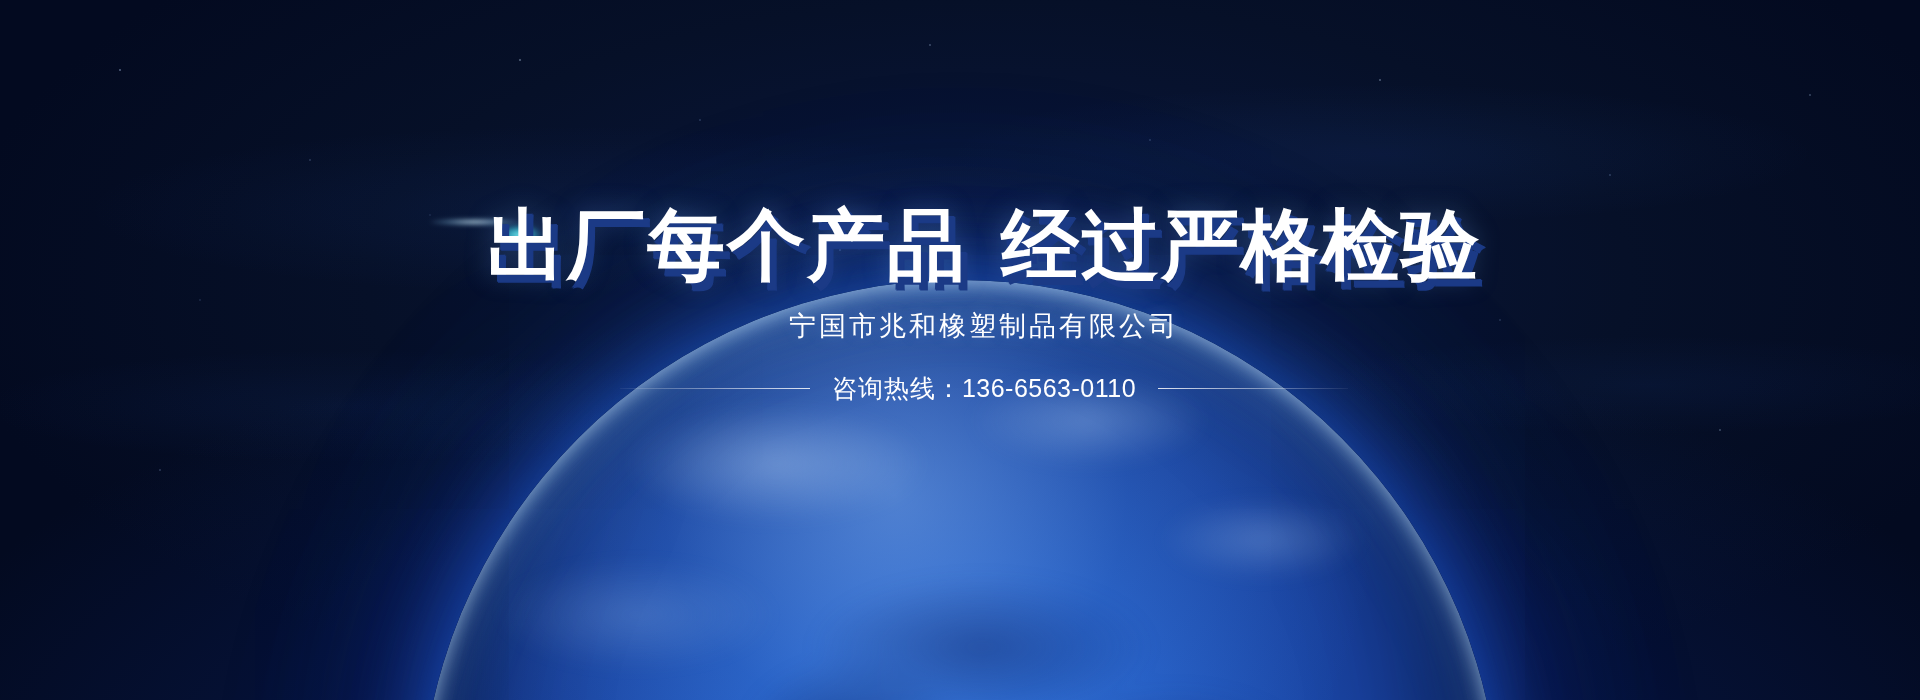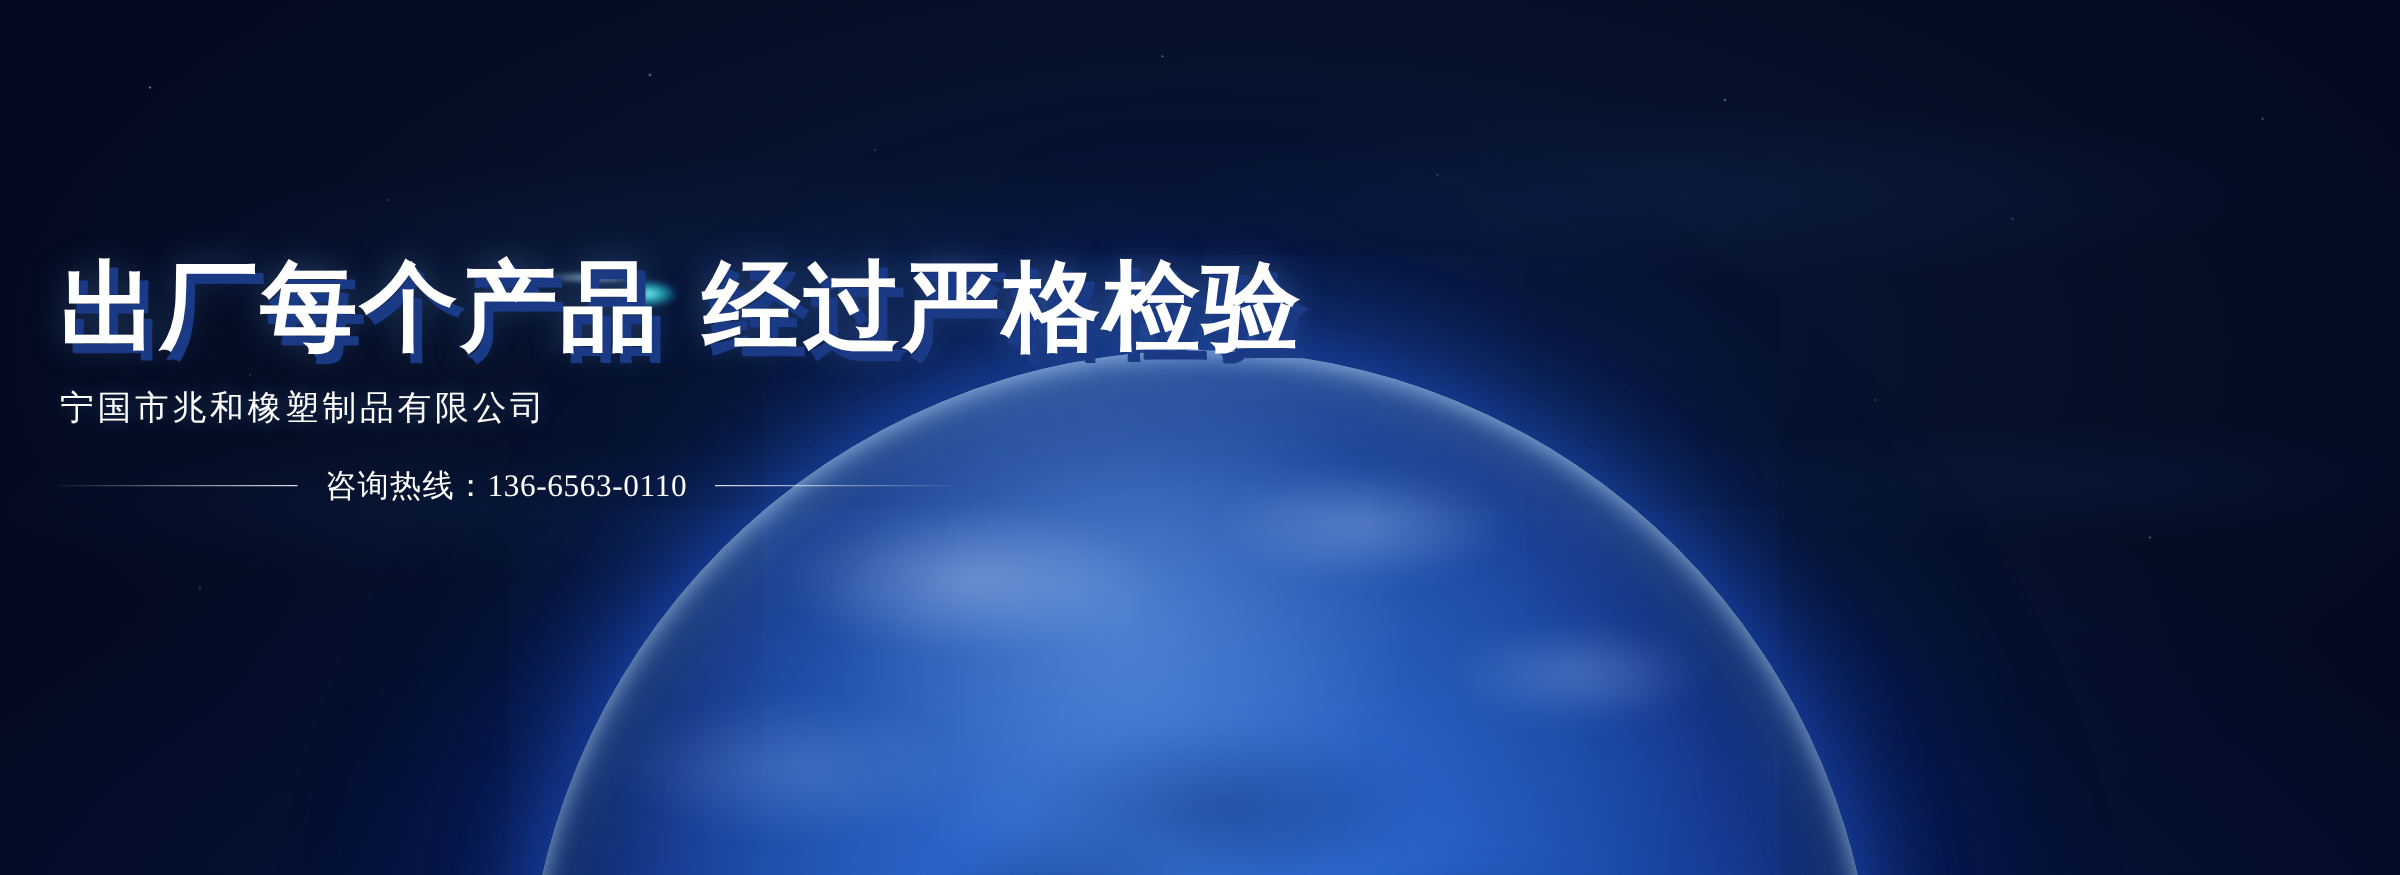--- a/index.html
+++ b/index.html
@@ -150,21 +150,21 @@
   .flare-a { left: 496px; top: 224px; }
   .flare-b { left: 430px; top: 218px; width: 90px; height: 8px;
              background: radial-gradient(ellipse at 50% 50%, rgba(225,245,255,0.80) 0%, rgba(150,215,255,0.30) 45%, rgba(3,10,32,0) 80%); }
 
   
   .content {
     position: absolute;
     inset: 0;
     display: flex;
     flex-direction: column;
-    align-items: flex-start;
+    align-items: center;
     padding-left: 48px;
   }
 
   .headline {
     margin-top: 206px;
     font-size: 78px;
     line-height: 1.0;
     font-weight: bold;
     color: #ffffff;
     letter-spacing: 2px;
@@ -199,21 +199,21 @@
   }
   .rule.right {
     background: linear-gradient(90deg, rgba(255,255,255,0.85), rgba(255,255,255,0.05));
   }
   .hotline-text {
     font-size: 25px;
     color: #ffffff;
     letter-spacing: 1px;
     white-space: nowrap;
   }
-  .hotline-text .num { letter-spacing: 0.5px; font-family: Liberation Serif, serif; }
+  .hotline-text .num { letter-spacing: 0.5px; }
 </style>
 </head>
 <body>
 
 <div class="banner">
 
   <div class="bg-base"></div>
   <div class="bg-haze"></div>
   <div class="stars"></div>
 

